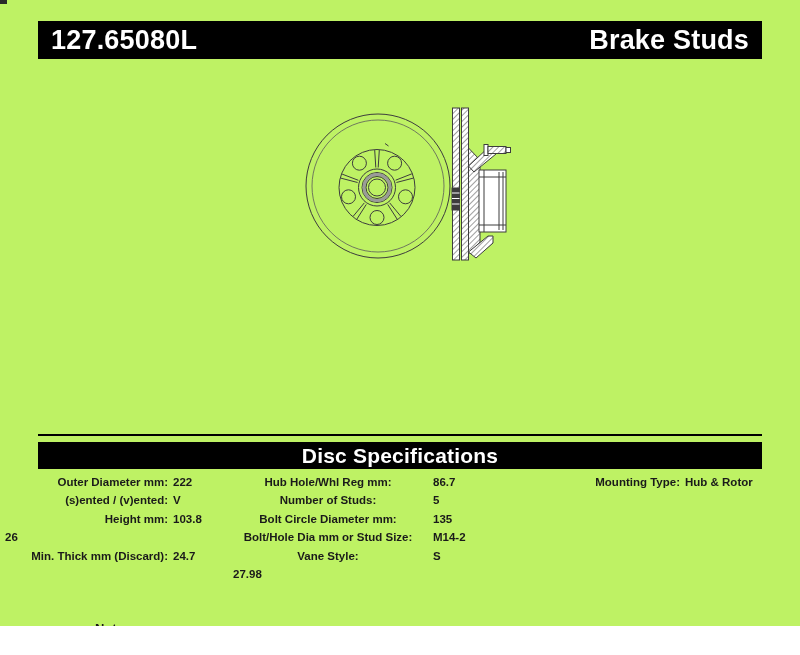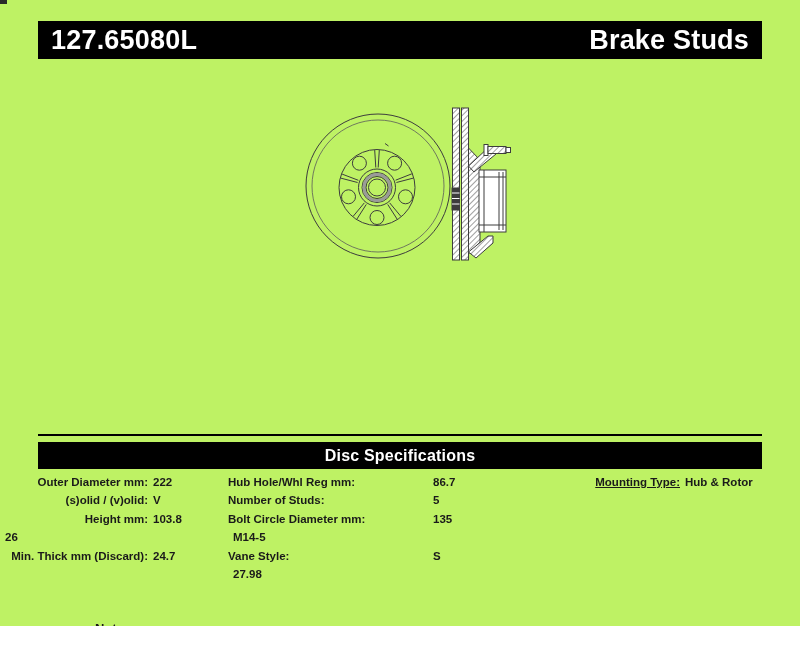--- a/index.html
+++ b/index.html
@@ -12,30 +12,30 @@
     position:absolute;left:38px;top:21px;width:724px;height:38px;background:#000;
     color:#fff;display:flex;align-items:center;justify-content:space-between;
     box-sizing:border-box;padding:0 13px;font-weight:bold;font-size:27px;
     letter-spacing:0.2px;white-space:nowrap;
   }
   .drawing{position:absolute;left:280px;top:100px;}
   .rule{position:absolute;left:38px;top:434px;width:724px;height:2px;background:#000;}
   .title-bar{
     position:absolute;left:38px;top:442px;width:724px;height:27px;background:#000;
     color:#fff;display:flex;align-items:center;justify-content:center;
-    font-weight:bold;font-size:16px;letter-spacing:0.2px;
+    font-weight:bold;font-size:21px;letter-spacing:0.2px;
   }
   .spec-col{position:absolute;top:473px;}
   .spec-col.c1{left:0px;}
   .spec-col.c2{left:228px;}
   .spec-col.c3{left:480px;}
   .spec-row{display:flex;font-size:11.5px;font-weight:bold;line-height:18.4px;white-space:nowrap;}
-  .c1 .spec-label{width:148px;text-align:right;}
-  .c2 .spec-label{width:200px;text-align:left;}
-  .c3 .spec-label{width:200px;text-align:right;text-decoration:underline;}
+  .c1 .spec-label{width:148px;text-align:right;margin-left:20px;}
+  .c2 .spec-label{width:200px;text-align:center;}
+  .c3 .spec-label{width:200px;text-align:right;}
   .spec-value{margin-left:5px;}
   .note{position:absolute;left:95px;top:573px;font-size:13px;font-weight:bold;margin-top:48px;}
 </style>
 </head>
 <body>
 
 <div class="page">
 
   <div class="scan-artifact"></div>
 
@@ -116,21 +116,21 @@
   <div class="title-bar">
     <span>Disc Specifications</span>
   </div>
 
   <div class="spec-col c1">
     <div class="spec-row">
       <span class="spec-label">Outer Diameter mm:</span>
       <span class="spec-value">222</span>
     </div>
     <div class="spec-row">
-      <span class="spec-label">(s)olid / (v)olid:</span>
+      <span class="spec-label">(s)ented / (v)ented:</span>
       <span class="spec-value">V</span>
     </div>
     <div class="spec-row">
       <span class="spec-label">Height mm:</span>
       <span class="spec-value">103.8</span>
     </div>
     <div class="spec-row">
       <span class="spec-value">26</span>
     </div>
     <div class="spec-row">
@@ -146,21 +146,22 @@
     </div>
     <div class="spec-row">
       <span class="spec-label">Number of Studs:</span>
       <span class="spec-value">5</span>
     </div>
     <div class="spec-row">
       <span class="spec-label">Bolt Circle Diameter mm:</span>
       <span class="spec-value">135</span>
     </div>
     <div class="spec-row">
-      <span class="spec-value">M14-5</span>
+      <span class="spec-label">Bolt/Hole Dia mm or Stud Size:</span>
+      <span class="spec-value">M14-2</span>
     </div>
     <div class="spec-row">
       <span class="spec-label">Vane Style:</span>
       <span class="spec-value">S</span>
     </div>
     <div class="spec-row">
       <span class="spec-value">27.98</span>
     </div>
   </div>
 

